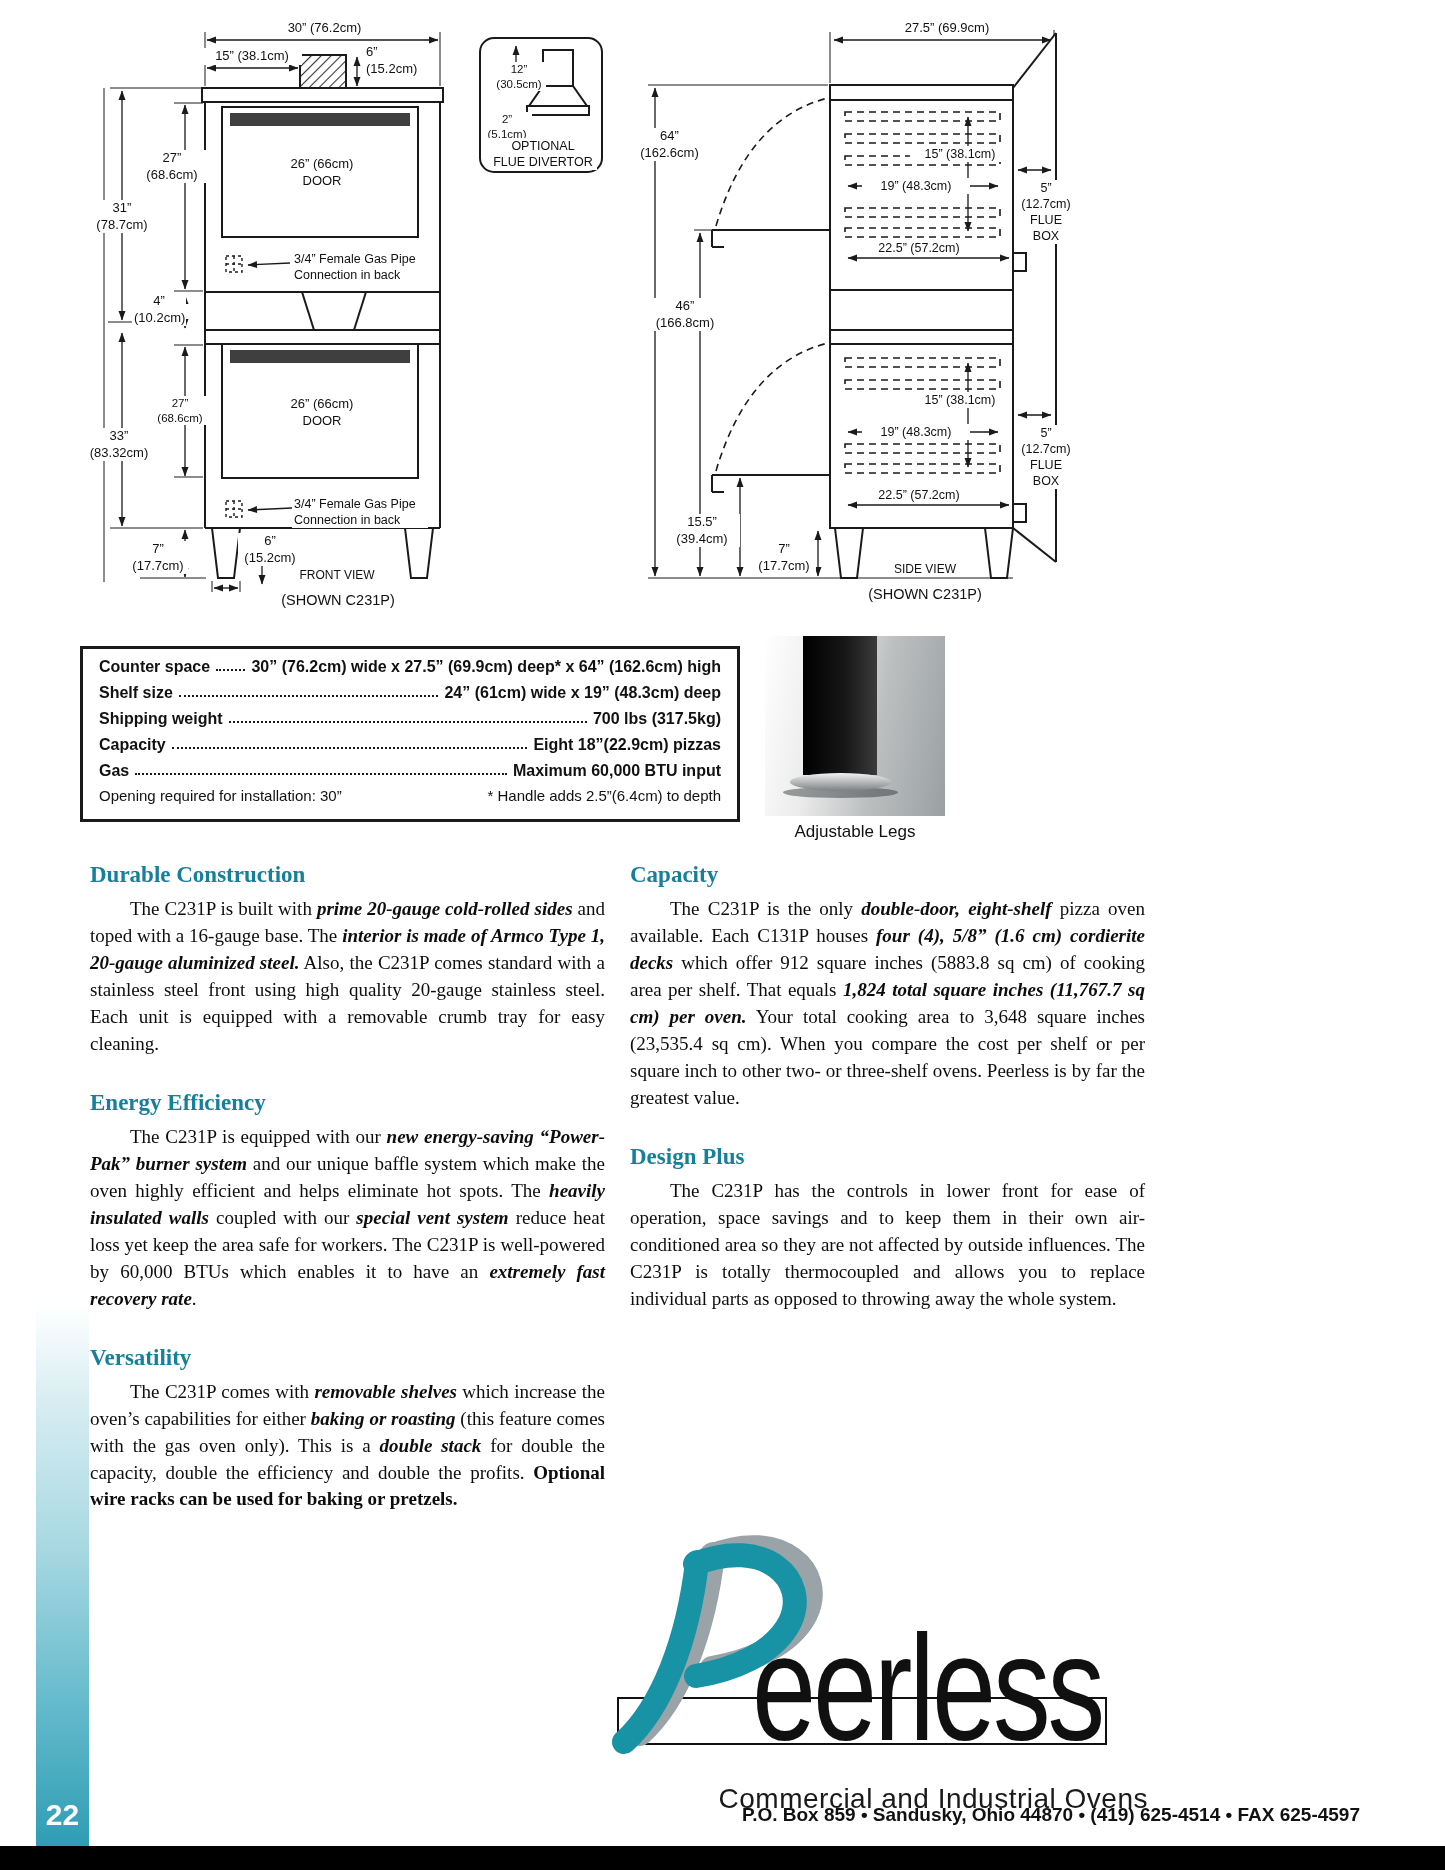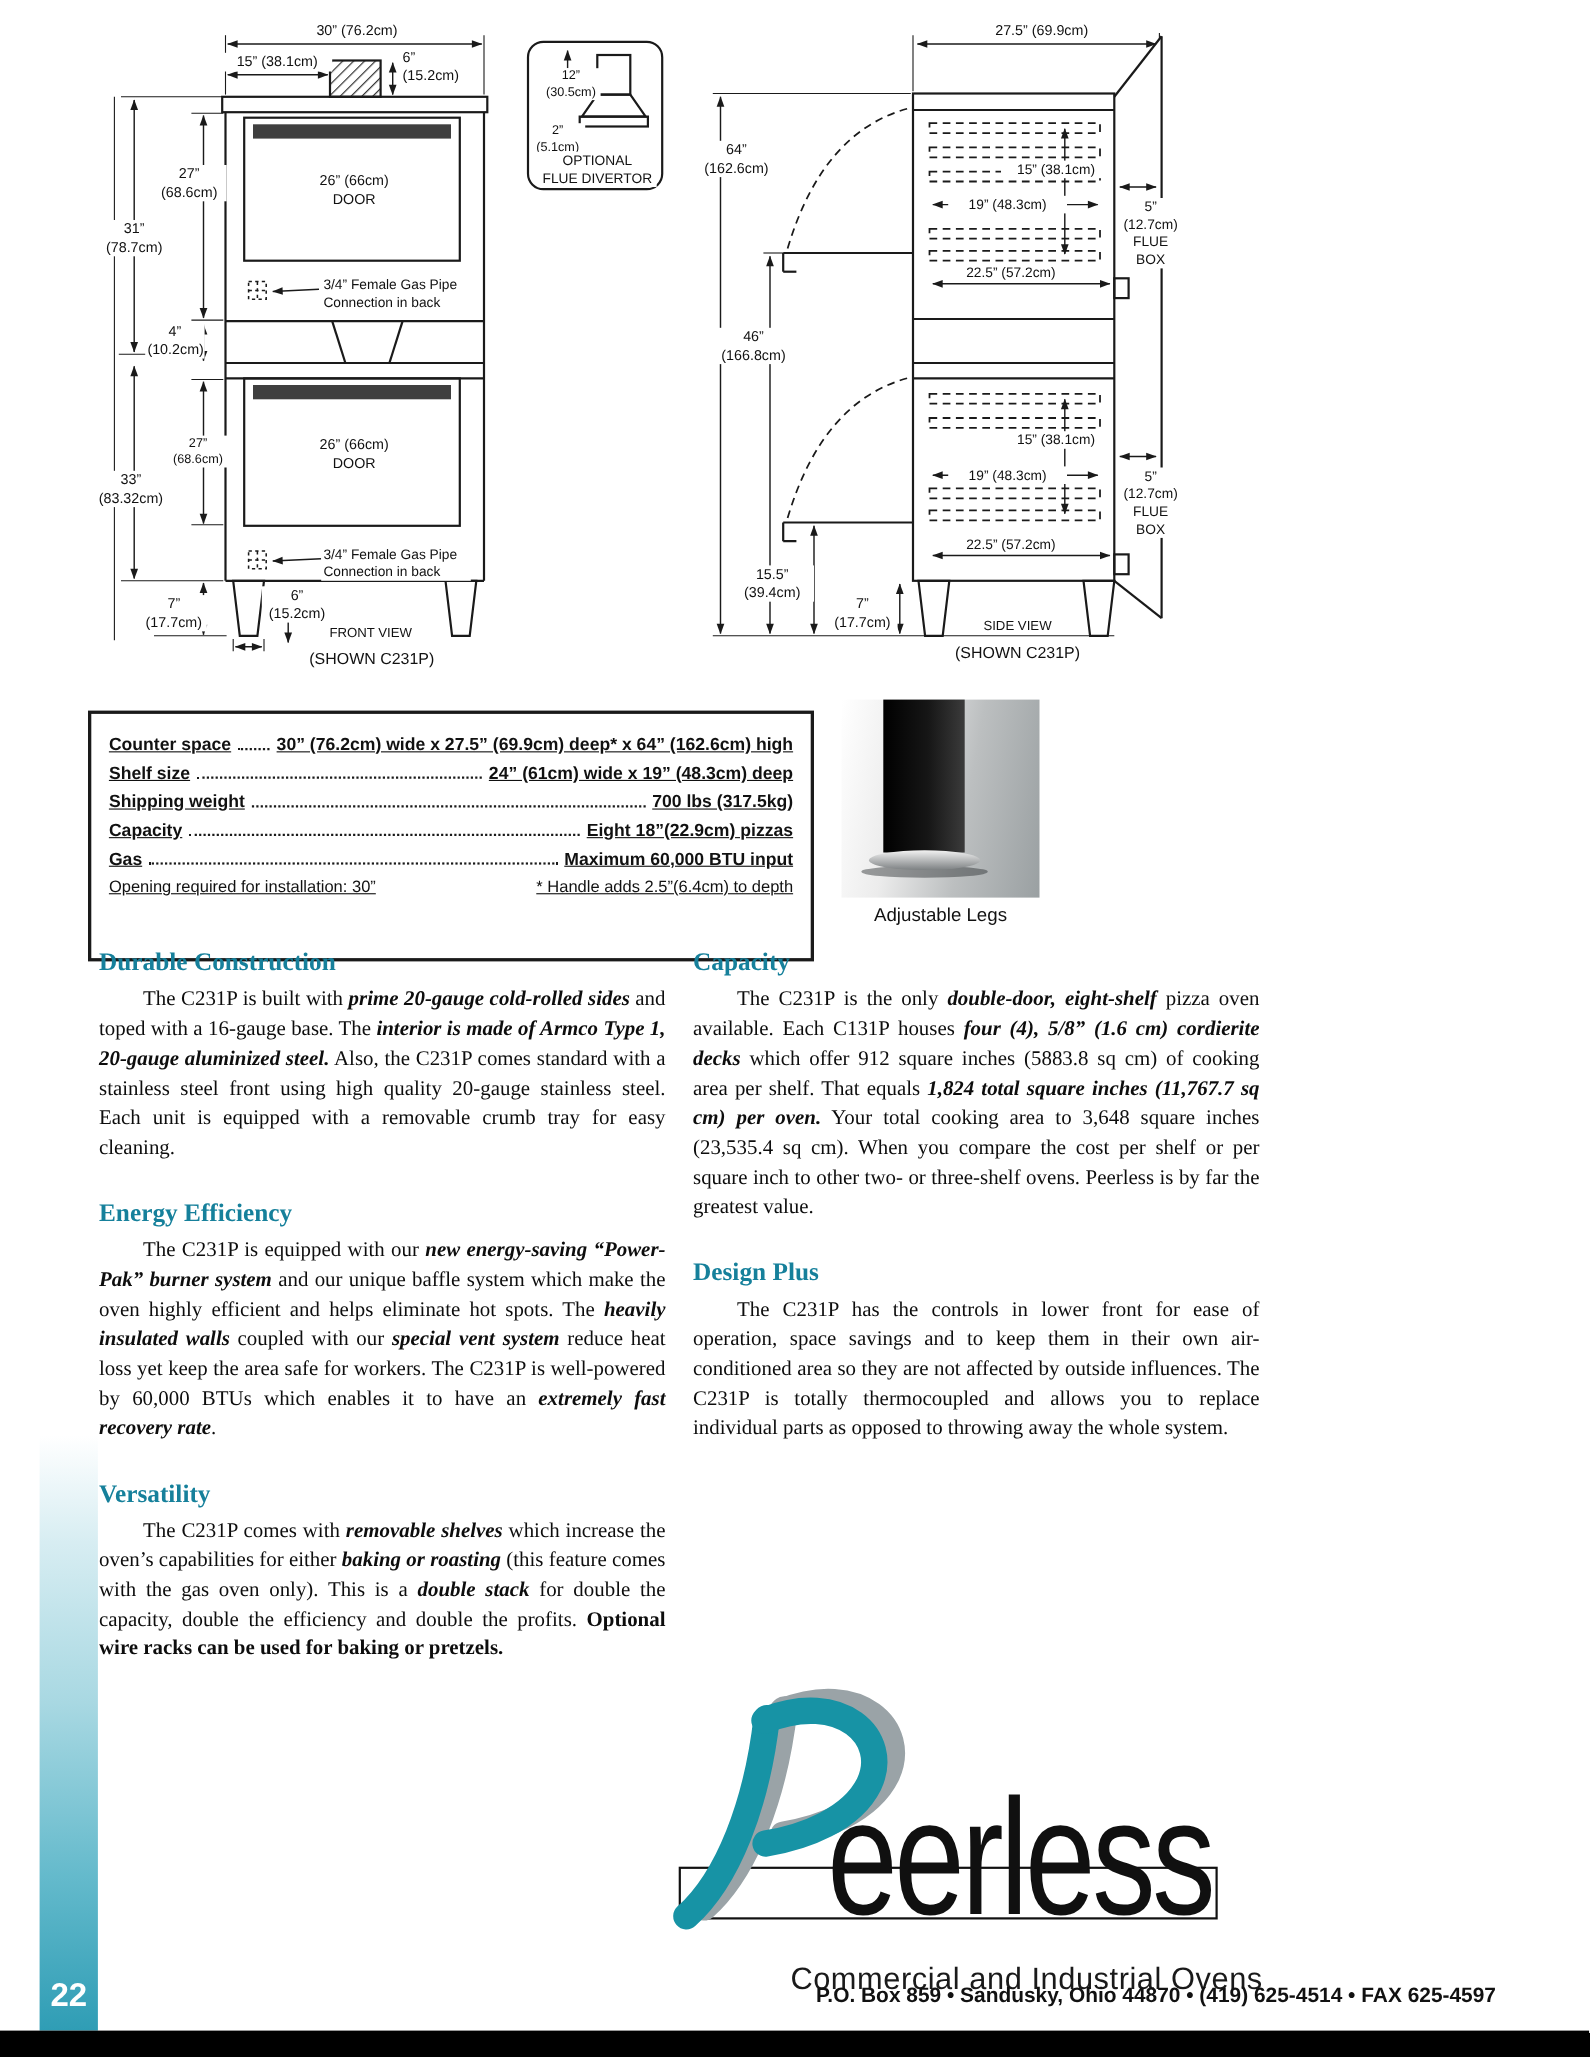--- a/index.html
+++ b/index.html
@@ -11,22 +11,22 @@
   .drawings svg{position:absolute;left:0;top:0;}
   .dim{position:absolute;font-size:13px;line-height:1.28;text-align:center;
        white-space:pre-line;background:#fff;padding:0 2px;color:#111;}
   .dim.sm{font-size:11.5px;}
   .dim.md{font-size:12.5px;}
   .dim.left{text-align:left;}
   .vtitle{position:absolute;font-weight:normal;font-size:12px;text-align:center;background:transparent;}
   .vsub{position:absolute;font-size:14.5px;text-align:center;background:transparent;}
 
   
-  .spec-box{position:absolute;left:80px;top:646px;width:660px;height:228px;border:3px solid #1a1a1a;
-            box-sizing:border-box;padding:12px 16px 8px;text-decoration:underline;}
+  .spec-box{position:absolute;left:80px;top:646px;width:660px;height:176px;border:3px solid #1a1a1a;
+            box-sizing:border-box;padding:1px 16px 8px;}
   .spec-row{display:flex;align-items:flex-end;font-weight:bold;font-size:16px;height:26px;}
   .spec-leader{flex:1;border-bottom:2.2px dotted #1a1a1a;margin:0 6px 5px;}
   .spec-note{display:flex;justify-content:space-between;font-size:15px;margin-top:7px;}
 
   
   .legs-photo{position:absolute;left:765px;top:636px;width:180px;height:180px;
               background:linear-gradient(100deg,#ffffff 0%,#ececec 30%,#bcbfc0 62%,#9aa0a2 100%);}
   .leg-column{position:absolute;left:21%;top:0;width:41%;height:77%;
               background:linear-gradient(90deg,#000 0%,#161616 55%,#3b3b3b 100%);}
   .leg-foot{position:absolute;left:14%;top:76%;width:56%;height:10%;border-radius:50%;

